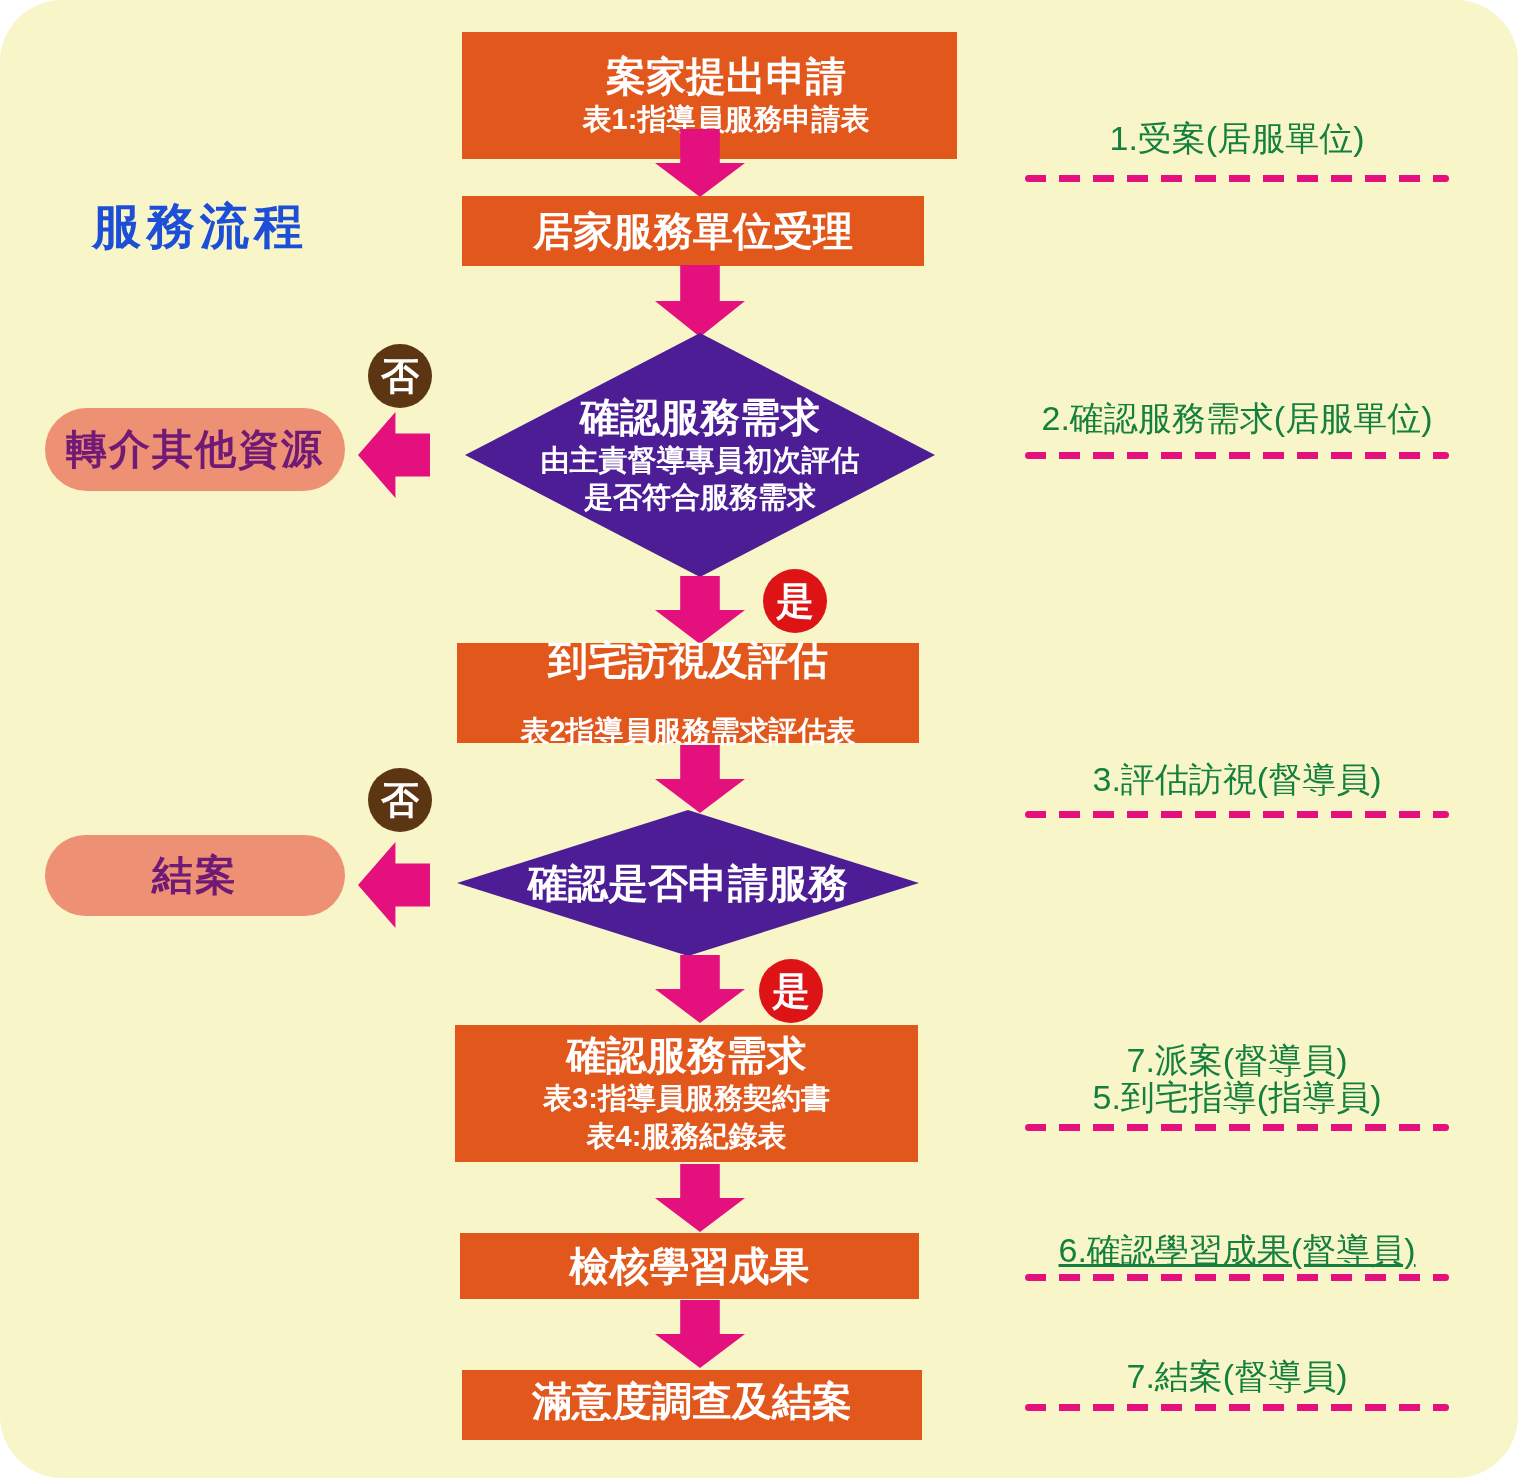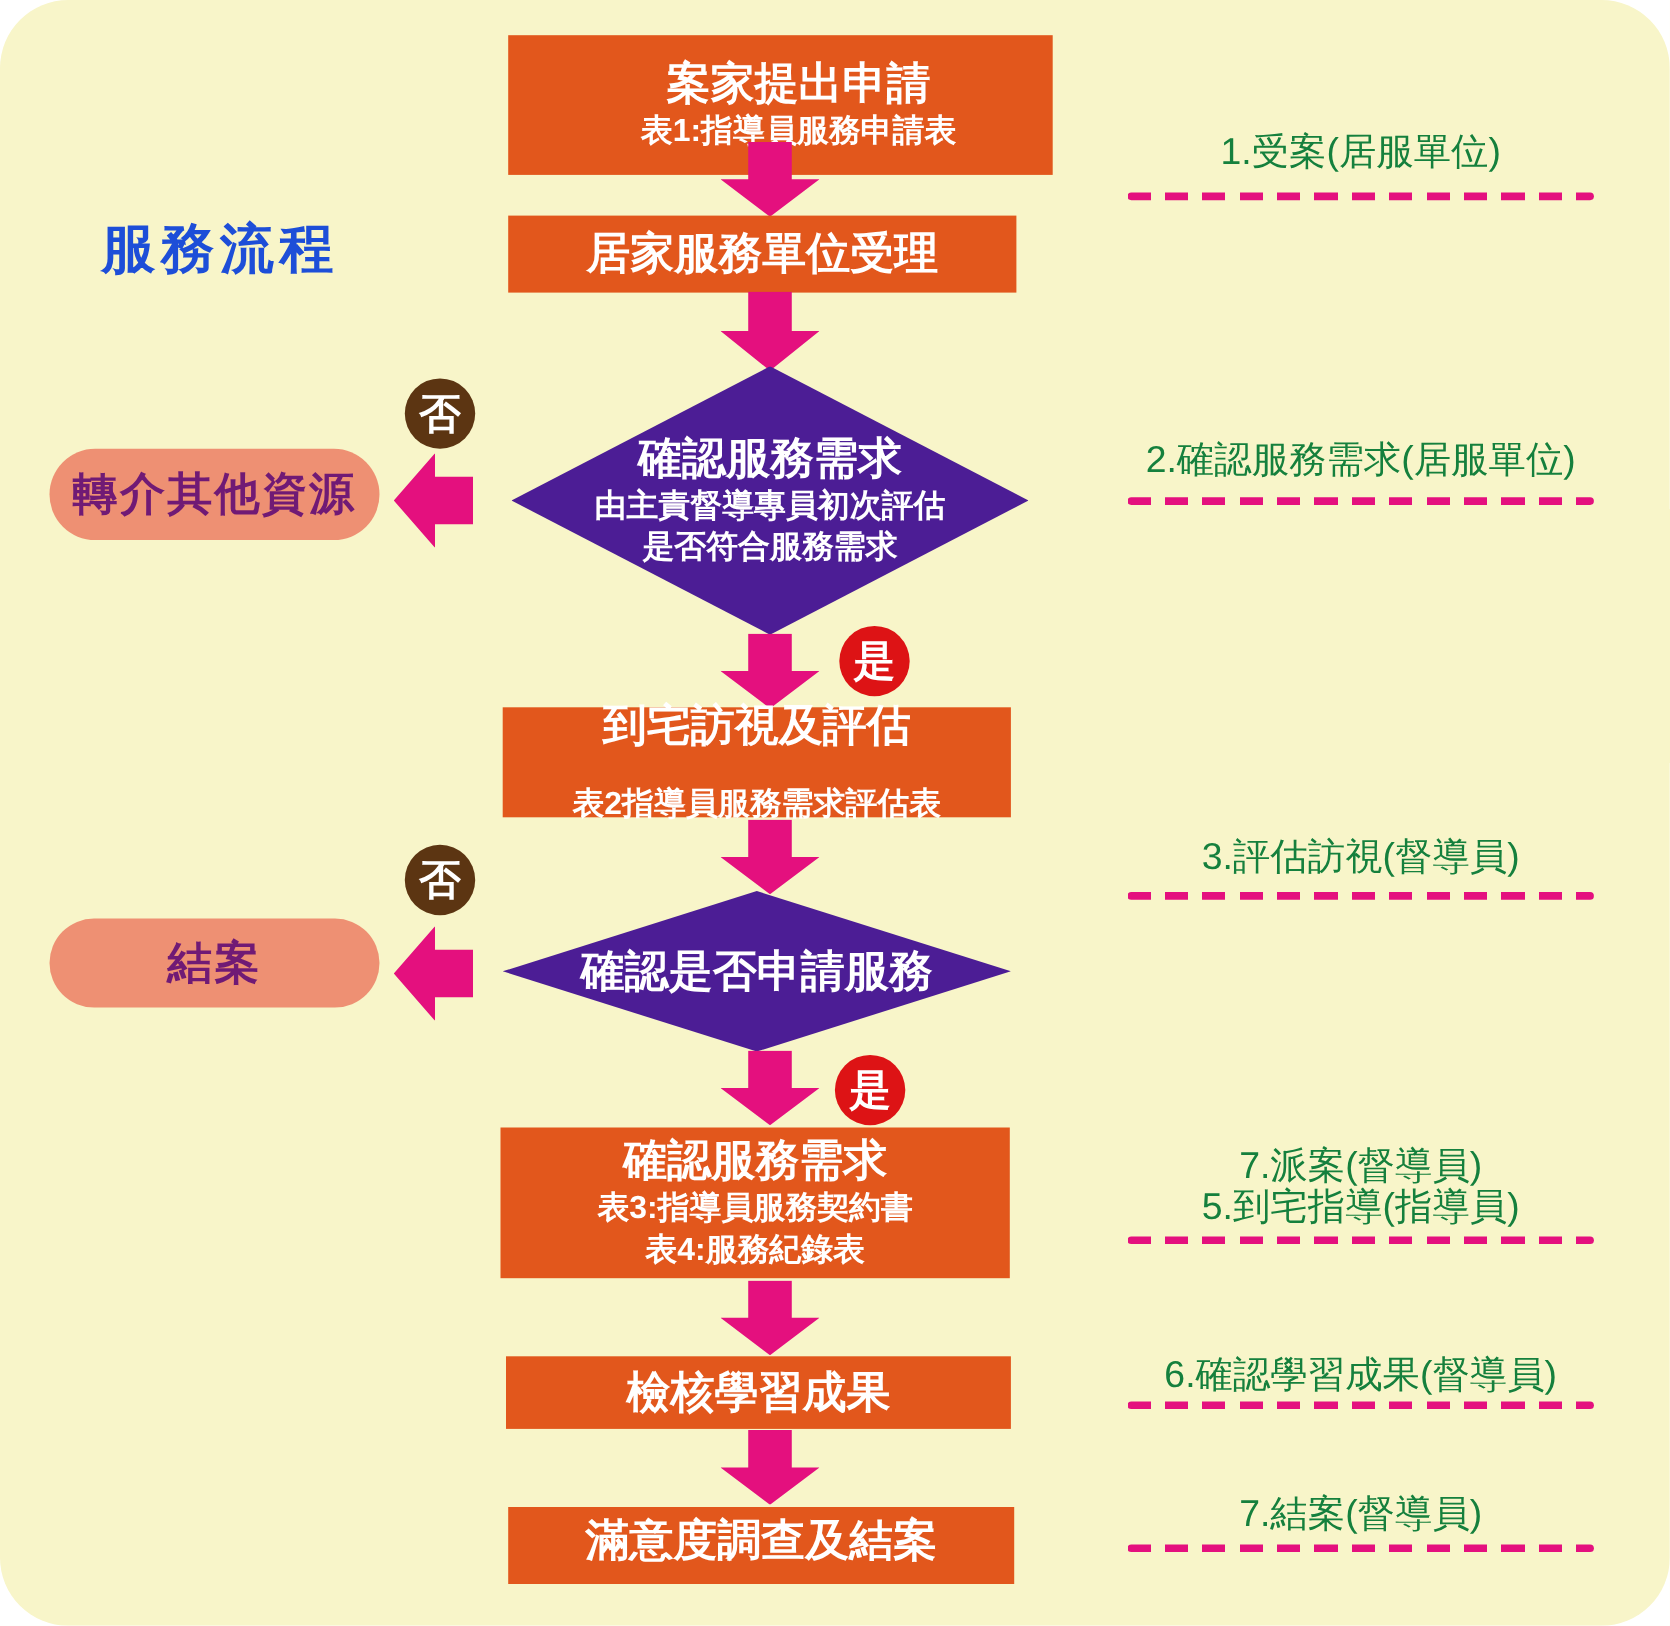--- a/index.html
+++ b/index.html
@@ -136,19 +136,19 @@
 
   <div class="ann-text" style="top:761px;">3.評估訪視(督導員)</div>
   <div class="dash" style="top:811px;"></div>
 
   <div class="ann-text" style="top:1042px;">
     <div>7.派案(督導員)</div>
     <div>5.到宅指導(指導員)</div>
   </div>
   <div class="dash" style="top:1124px;"></div>
 
-  <div class="ann-text" style="top:1232px;">6.確認學習成果(督導員)</div>
+  <div class="ann-text" style="top:1232px;text-decoration:underline;">6.確認學習成果(督導員)</div>
   <div class="dash" style="top:1274px;"></div>
 
   <div class="ann-text" style="top:1358px;">7.結案(督導員)</div>
   <div class="dash" style="top:1404px;"></div>
 
 </div>
 
 </body></html>

